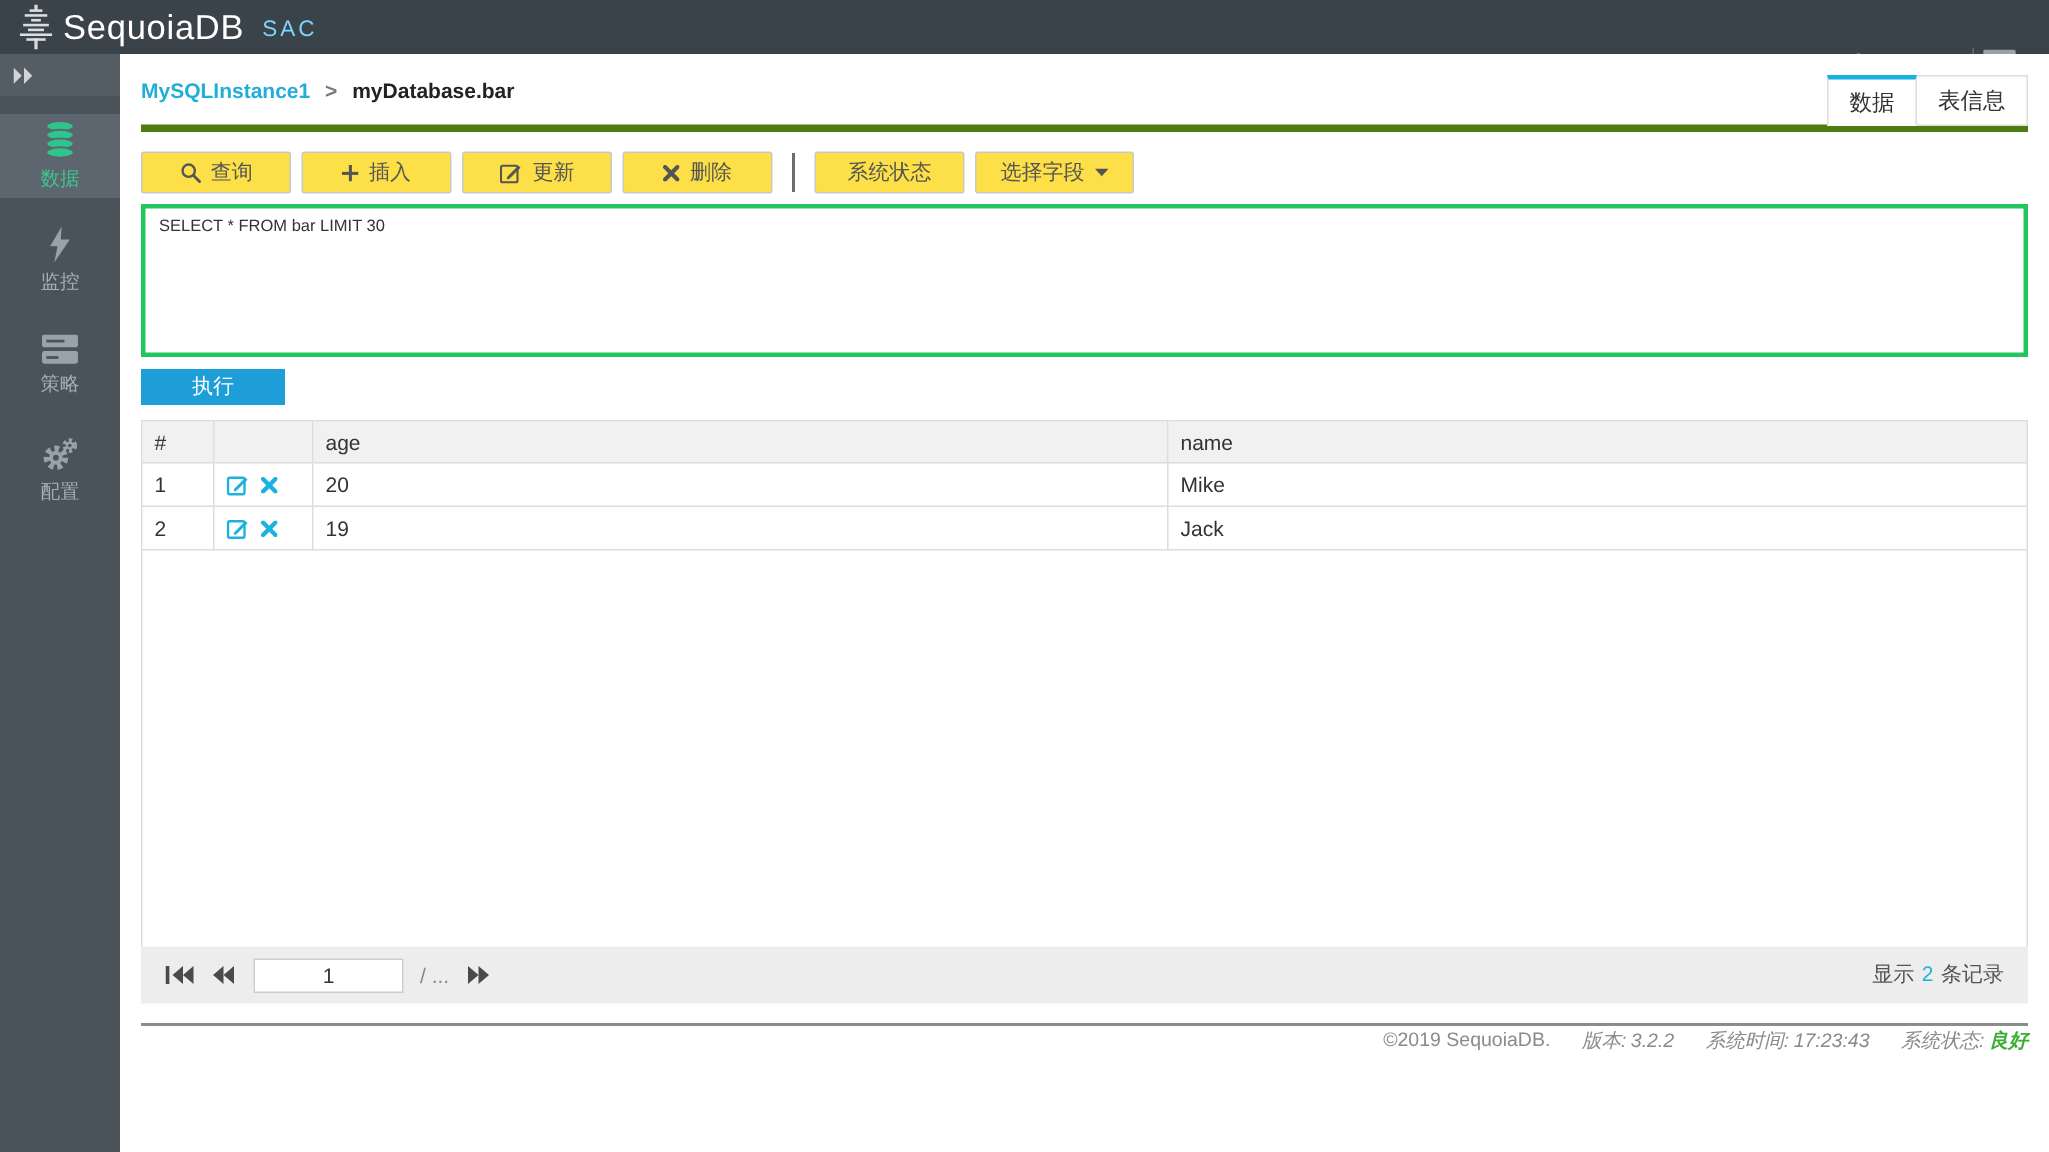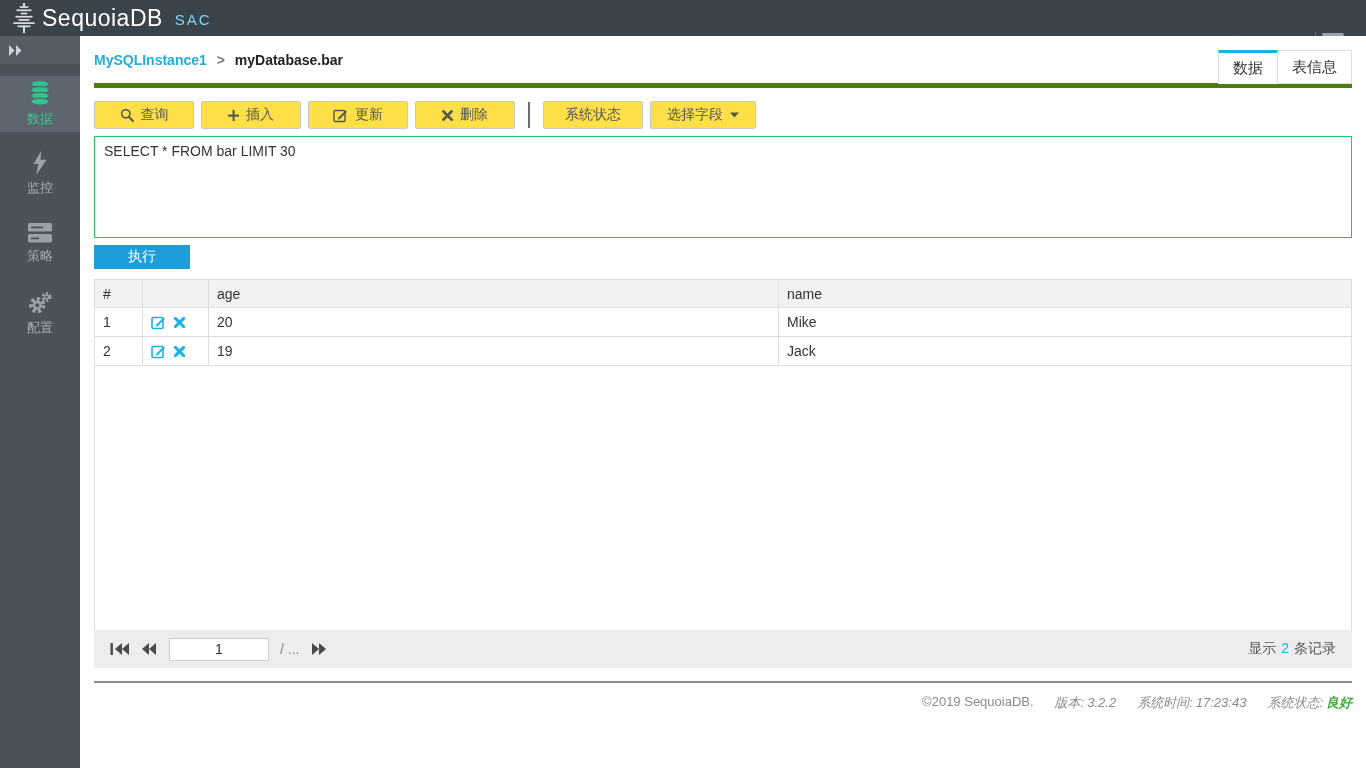--- a/index.html
+++ b/index.html
@@ -50,22 +50,22 @@
     border-radius:2px; font-size:14px; color:#555; display:inline-flex; align-items:center;
     justify-content:center; gap:7px; cursor:pointer; }
   .tbtn .icon { color:#555; }
   .toolbar-sep { width:2px; height:26px; background:#6d6d6d; margin:0 6px; }
 
   
   .alert { margin-top:12px; height:38px; display:flex; align-items:center; padding:0 13px;
     background:#e2efc9; border:1px solid #b7d480; border-radius:2px; font-size:14px; color:#666; }
 
   
-  .sql-box { margin-top:7px; width:100%; height:102px; border:1px solid #22c55e; resize:none;
-    padding:6px 9px; font-size:14px; color:#333; font-family:"Liberation Sans","DejaVu Sans",sans-serif; outline:none; }
+  .sql-box { margin-top:7px; width:100%; height:102px; border:3px solid #22c55e; resize:none;
+    padding:6px 9px; font-size:11px; color:#333; font-family:"Liberation Sans","DejaVu Sans",sans-serif; outline:none; }
   .exec-btn { margin-top:3px; width:96px; height:24px; background:#1e9ed8; color:#fff;
     border:none; font-size:14px; cursor:pointer; display:block; }
 
   
   .grid { margin-top:10px; width:100%; border-collapse:collapse; table-layout:fixed; font-size:14px; }
   .grid th { background:#f1f1f1; border:1px solid #ddd; height:28px; text-align:left;
     font-weight:normal; color:#333; padding-left:8px; }
   .grid td { border:1px solid #ddd; height:29px; padding-left:8px; color:#333; }
   .col-idx { width:48px; } .col-act { width:66px; } .col-age { width:570px; }
   .cell-val { color:#1fb0dd; }
@@ -76,21 +76,21 @@
   
   .pager { height:38px; background:#ededed; display:flex; align-items:center; padding:0 16px; gap:11px; }
   .pager .icon { color:#4a4a4a; cursor:pointer; }
   .page-input { width:100px; height:23px; border:1px solid #ccc; text-align:center; font-size:14px; color:#333; }
   .page-total { color:#8a8a8a; font-size:14px; }
   .pager-summary { margin-left:auto; font-size:14px; color:#555; }
   .pager-summary .count { color:#1fb0dd; margin:0 5px; }
 
   
   .footer-rule { margin-top:13px; height:2px; background:#8c8c8c; }
-  .footer { margin-top:11px; display:flex; justify-content:flex-end; gap:18px;
+  .footer { margin-top:1px; display:flex; justify-content:flex-end; gap:18px;
     font-size:13px; color:#8a8a8a; }
   .footer .grp span { margin-left:3px;font-style:italic; }
   .status-good { color:#3cae35; font-weight:bold; }
 
   svg { display:block; }
   .notch { fill:var(--bg,#4a525a); }
 </style>
 </head>
 <body>
 

